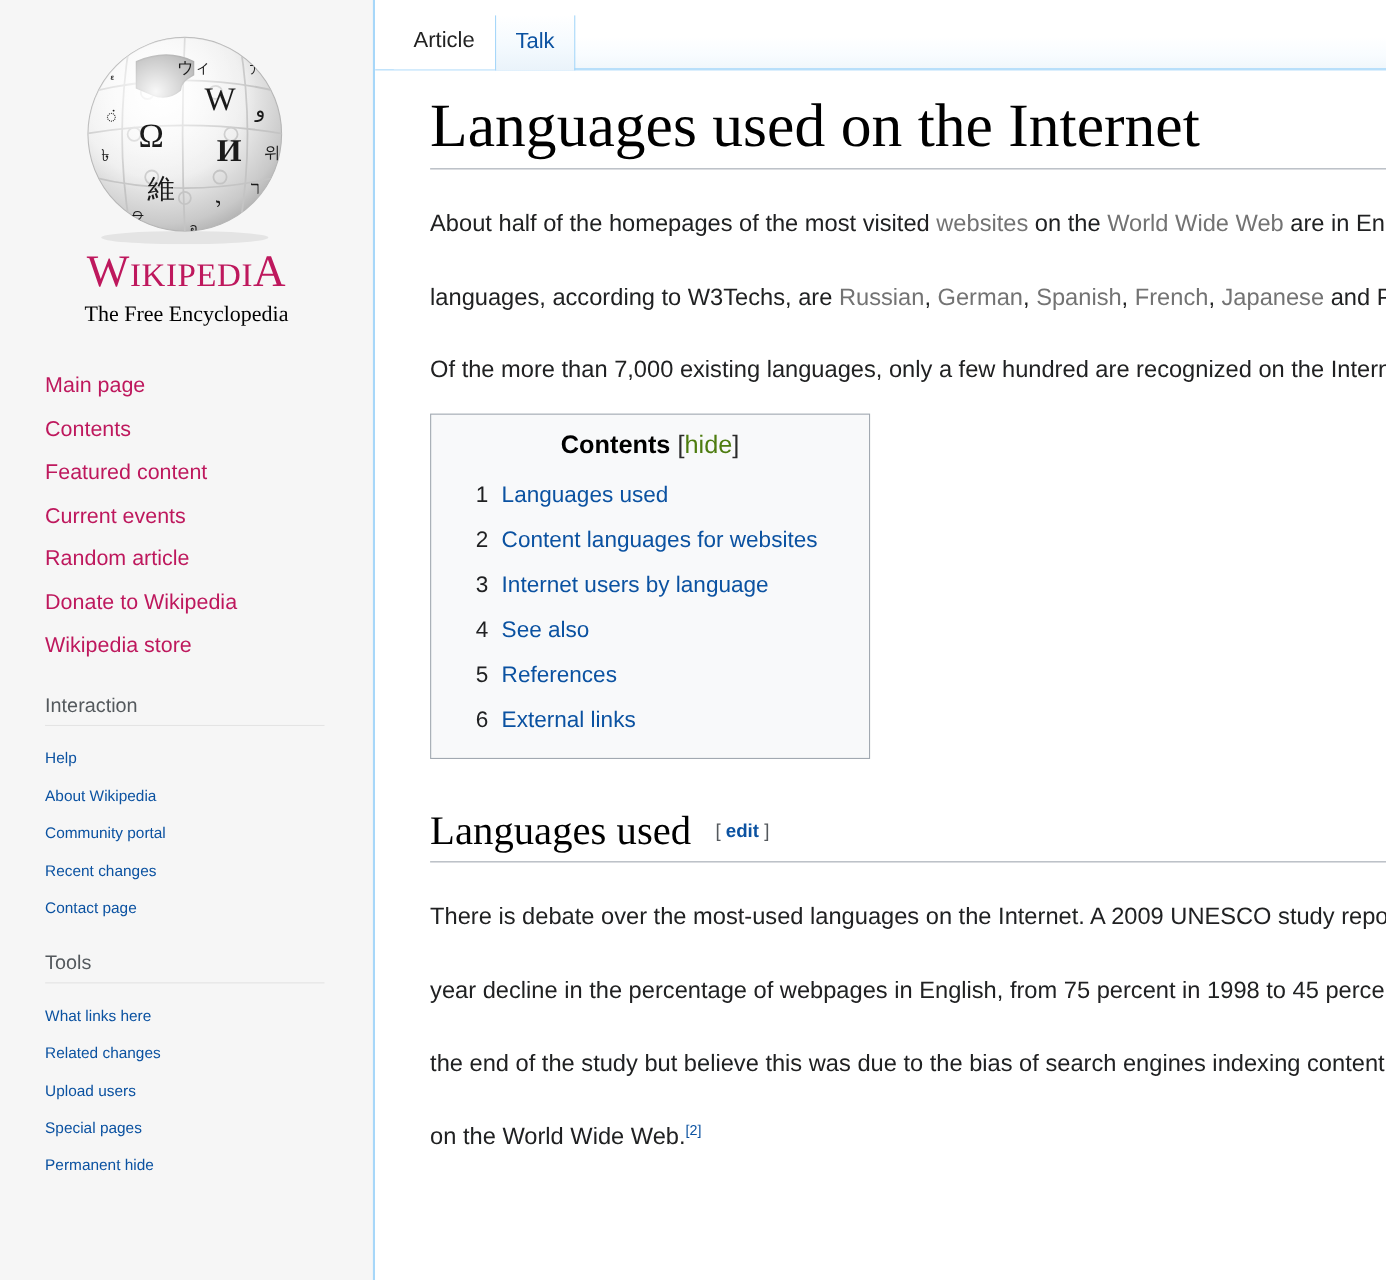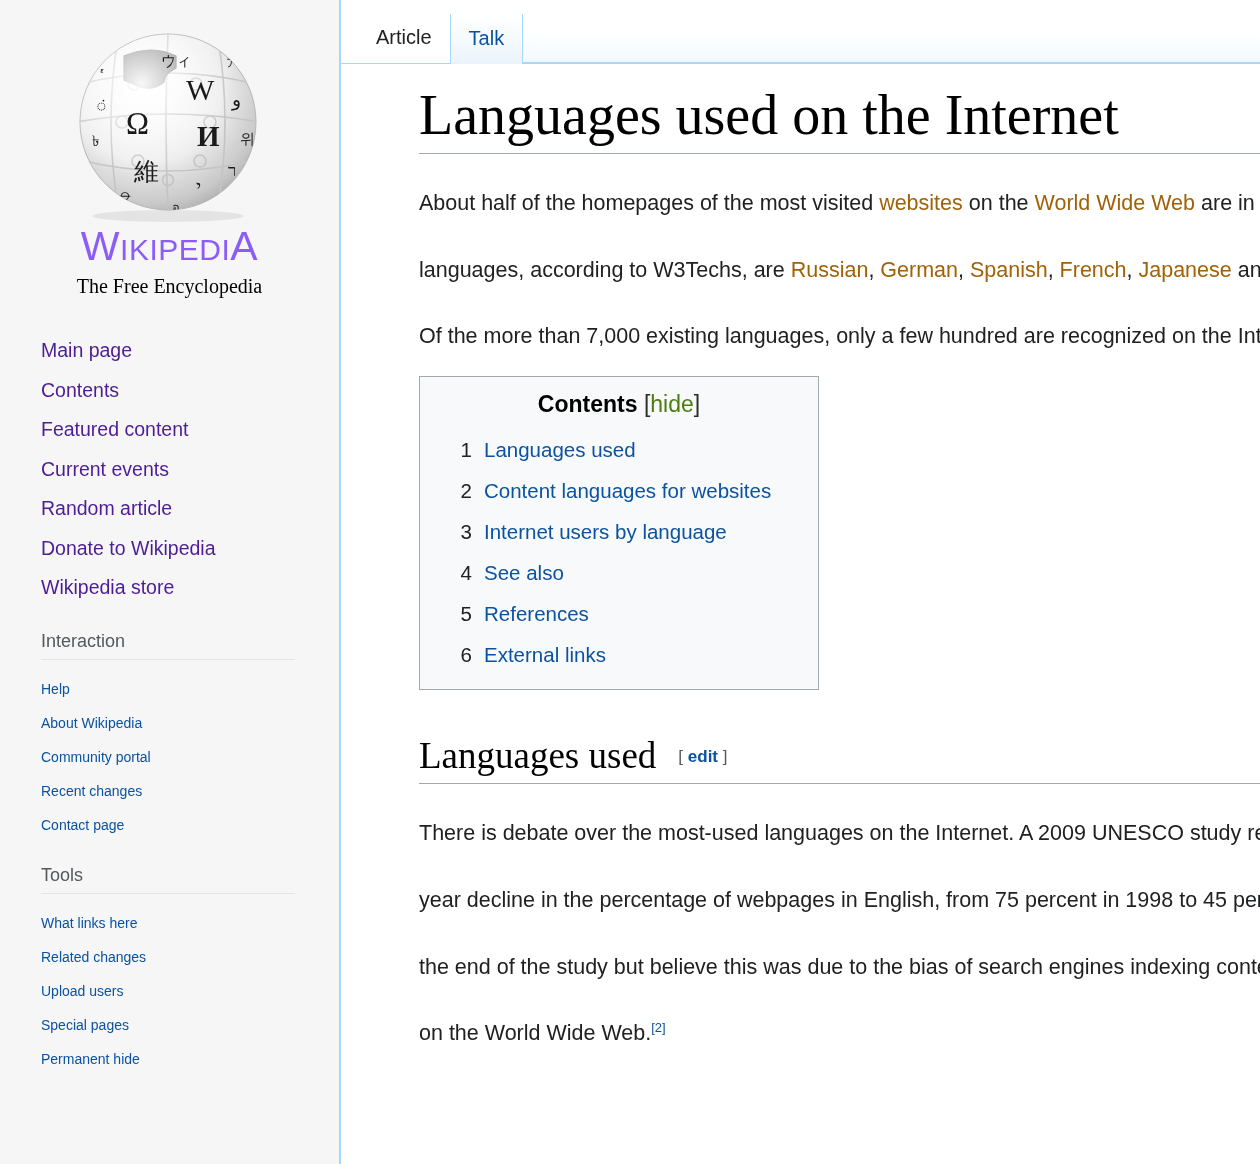--- a/index.html
+++ b/index.html
@@ -16,34 +16,34 @@
   .sidebar {
     width: 341px; min-width: 341px; height: 1164px;
     background: #f6f6f6;
     border-right: 2px solid #a7d7f9;
     padding: 0;
     overflow: hidden;
   }
   .logo-block { padding: 22px 0 0 0; text-align: center; }
   .globe-wrap { width: 220px; height: 200px; margin: 0 auto; position: relative; }
   .wordmark {
-    font-family: Liberation Sans, sans-serif;
+    font-family: Liberation Serif, serif;
     font-size: 41px; letter-spacing: 0.5px;
-    color: #8b5cf6; margin-top: 4px; line-height: 1;
+    color: #be185d; margin-top: 4px; line-height: 1;
   }
   .wordmark .sc { font-size: 30px; }
   .tagline {
     font-family: "Liberation Serif", serif;
     font-size: 20px; color: #000; margin-top: 8px; line-height: 1.1;
   }
 
   .nav { margin-top: 44px; padding-left: 41px; }
   .nav a, .nav .navlink {
     display: block;
-    color: #4c1d95;
+    color: #be185d;
     font-size: 19.5px;
     line-height: 1;
     text-decoration: none;
     margin-bottom: 20px;
     white-space: nowrap;
   }
   .nav-section { margin-top: 34px; padding-left: 41px; padding-right: 44px; }
   .nav-section-title {
     color: #54595d;
     font-size: 18px;
@@ -100,21 +100,21 @@
   .tab-active { color: #222222; background: #ffffff; }
   .tab-inactive {
     color: #0b52a1;
     background: linear-gradient(to bottom, #ffffff 0%, #f4fafe 55%, #eaf3fa 100%);
     border-left: 1px solid #a7d7f9;
     border-right: 1px solid #a7d7f9;
     padding-top: 14px;
     margin-bottom: -1px;
   }
 
-  .body-area { padding: 22px 0 0 78px; width: 917px; }
+  .body-area { padding: 22px 0 0 50px; width: 917px; }
 
   h1.title {
     font-family: "Liberation Serif", serif;
     font-weight: 400;
     font-size: 56px;
     line-height: 1.05;
     color: #000;
     margin: 0;
     padding-bottom: 8px;
     border-bottom: 1px solid #a2a9b1;
@@ -129,21 +129,21 @@
     white-space: nowrap;
   }
   p.para {
     font-size: 21.5px;
     line-height: 1.62;
     color: #202122;
     margin: 32px 0 0 0;
     width: 1400px;
     white-space: nowrap;
   }
-  a.link { color: #a16207; text-decoration: none; }
+  a.link { color: #737373; text-decoration: none; }
   sup.ref { font-size: 13px; vertical-align: super; line-height: 0; }
   sup.ref a { color: #0b52a1; text-decoration: none; }
 
   
   .toc {
     margin-top: 22px;
     display: inline-block;
     background: #f8f9fa;
     border: 1px solid #a2a9b1;
     padding: 16px 26px 22px 26px;

